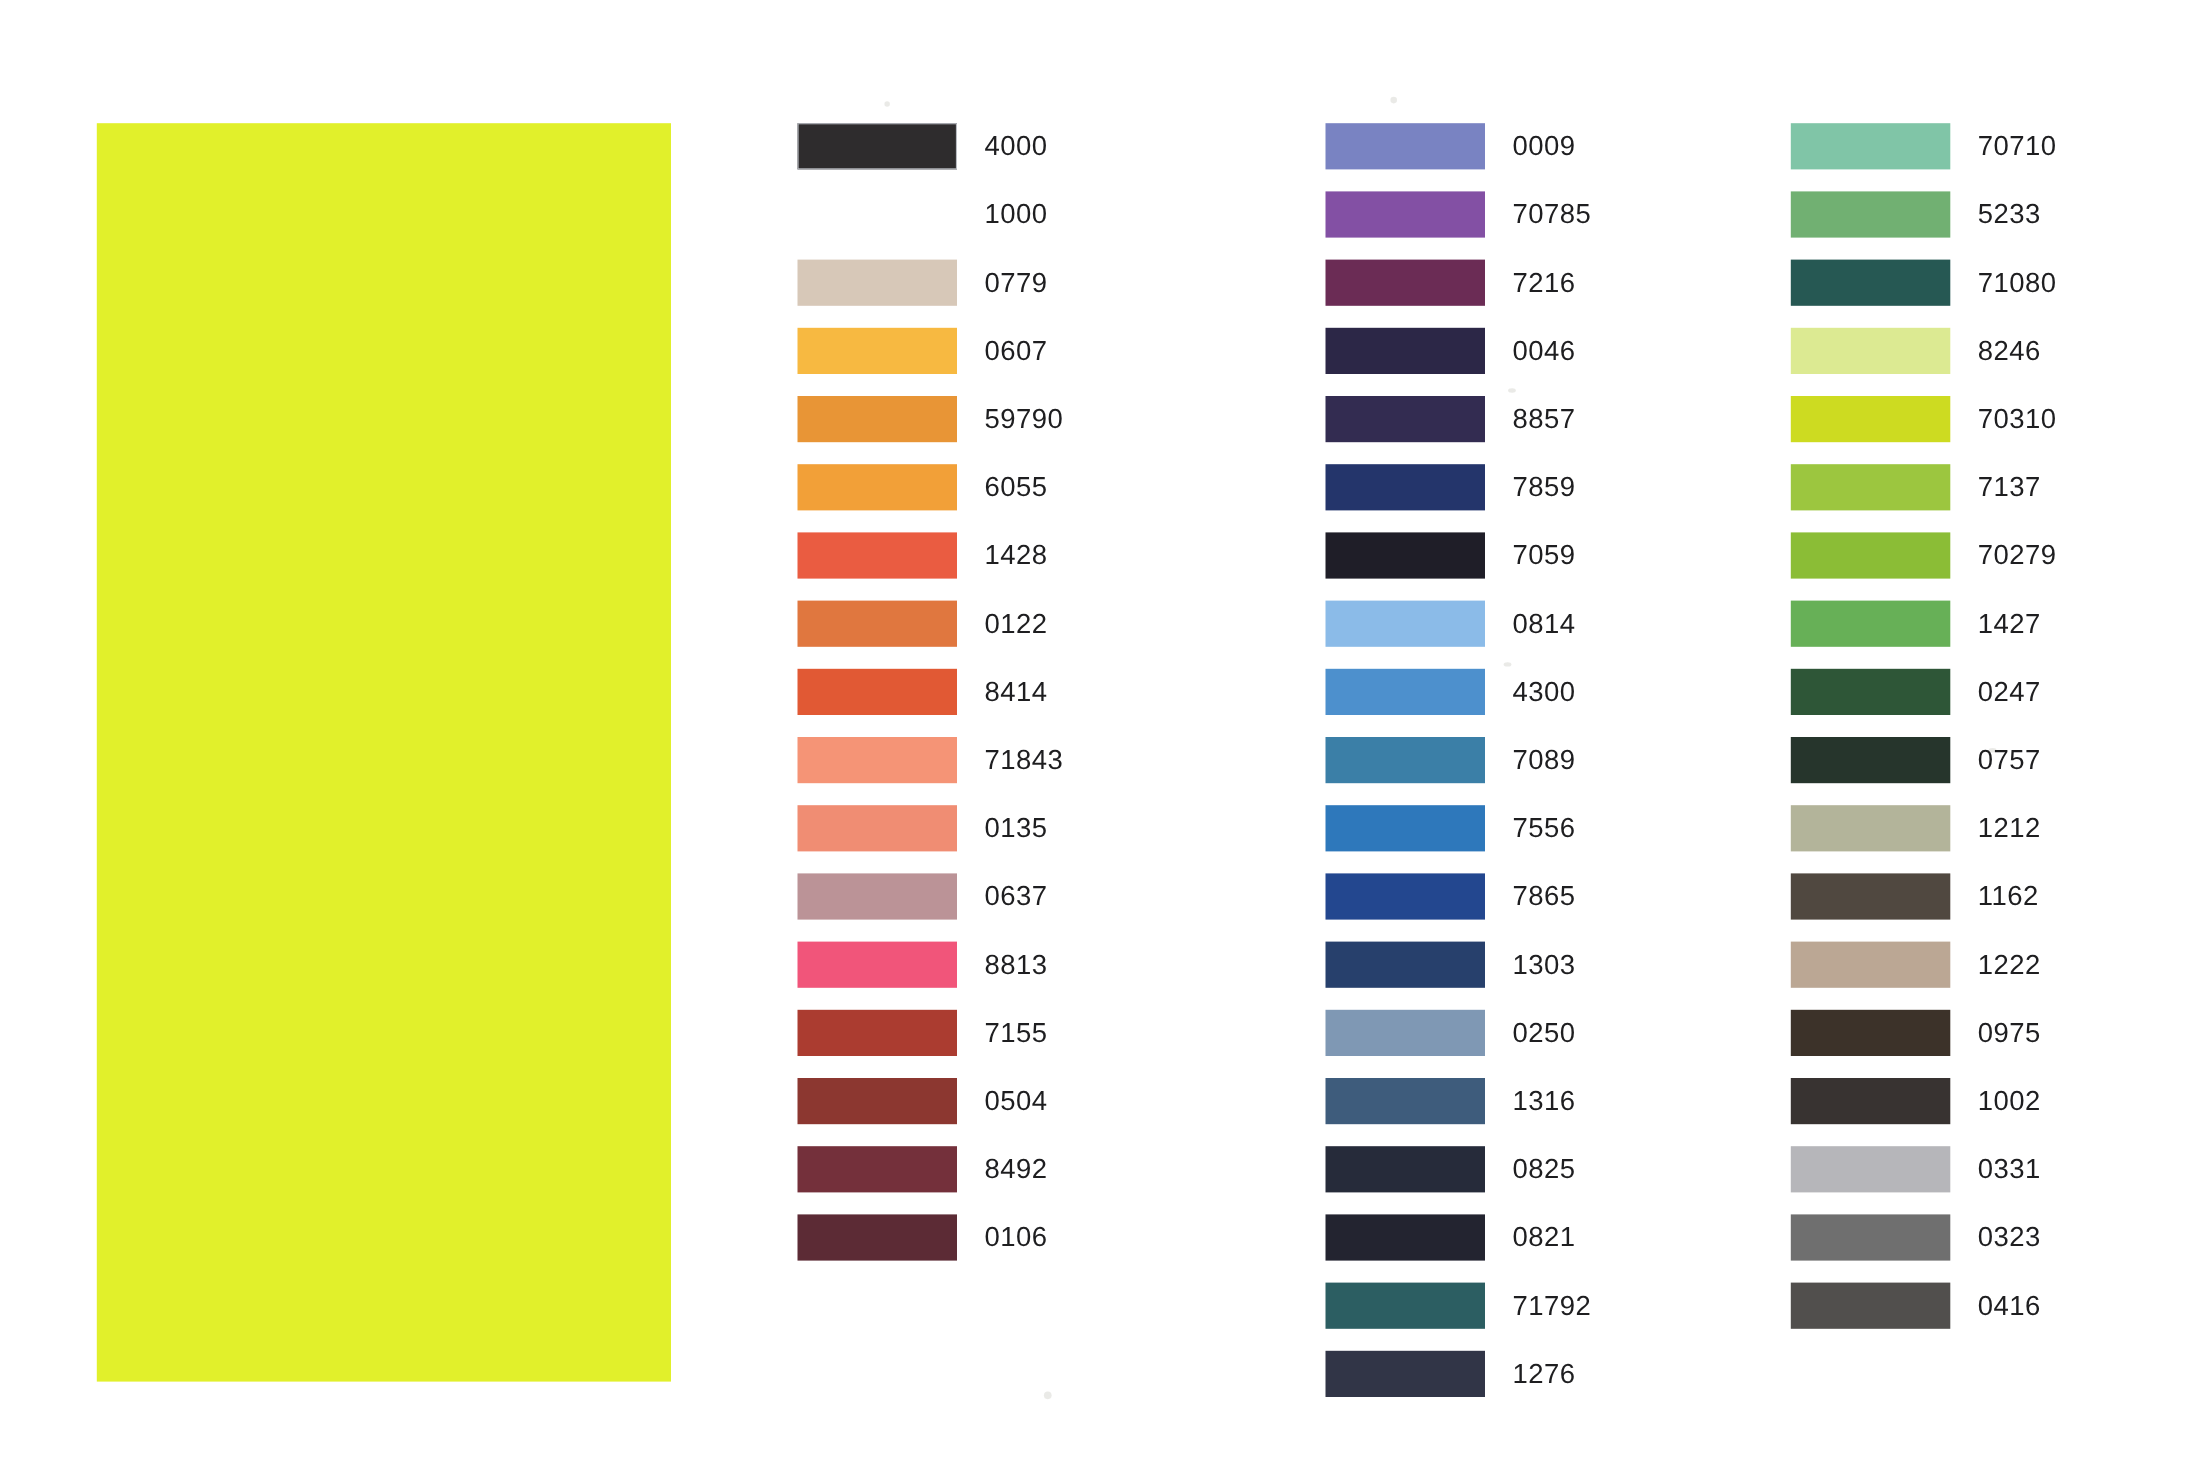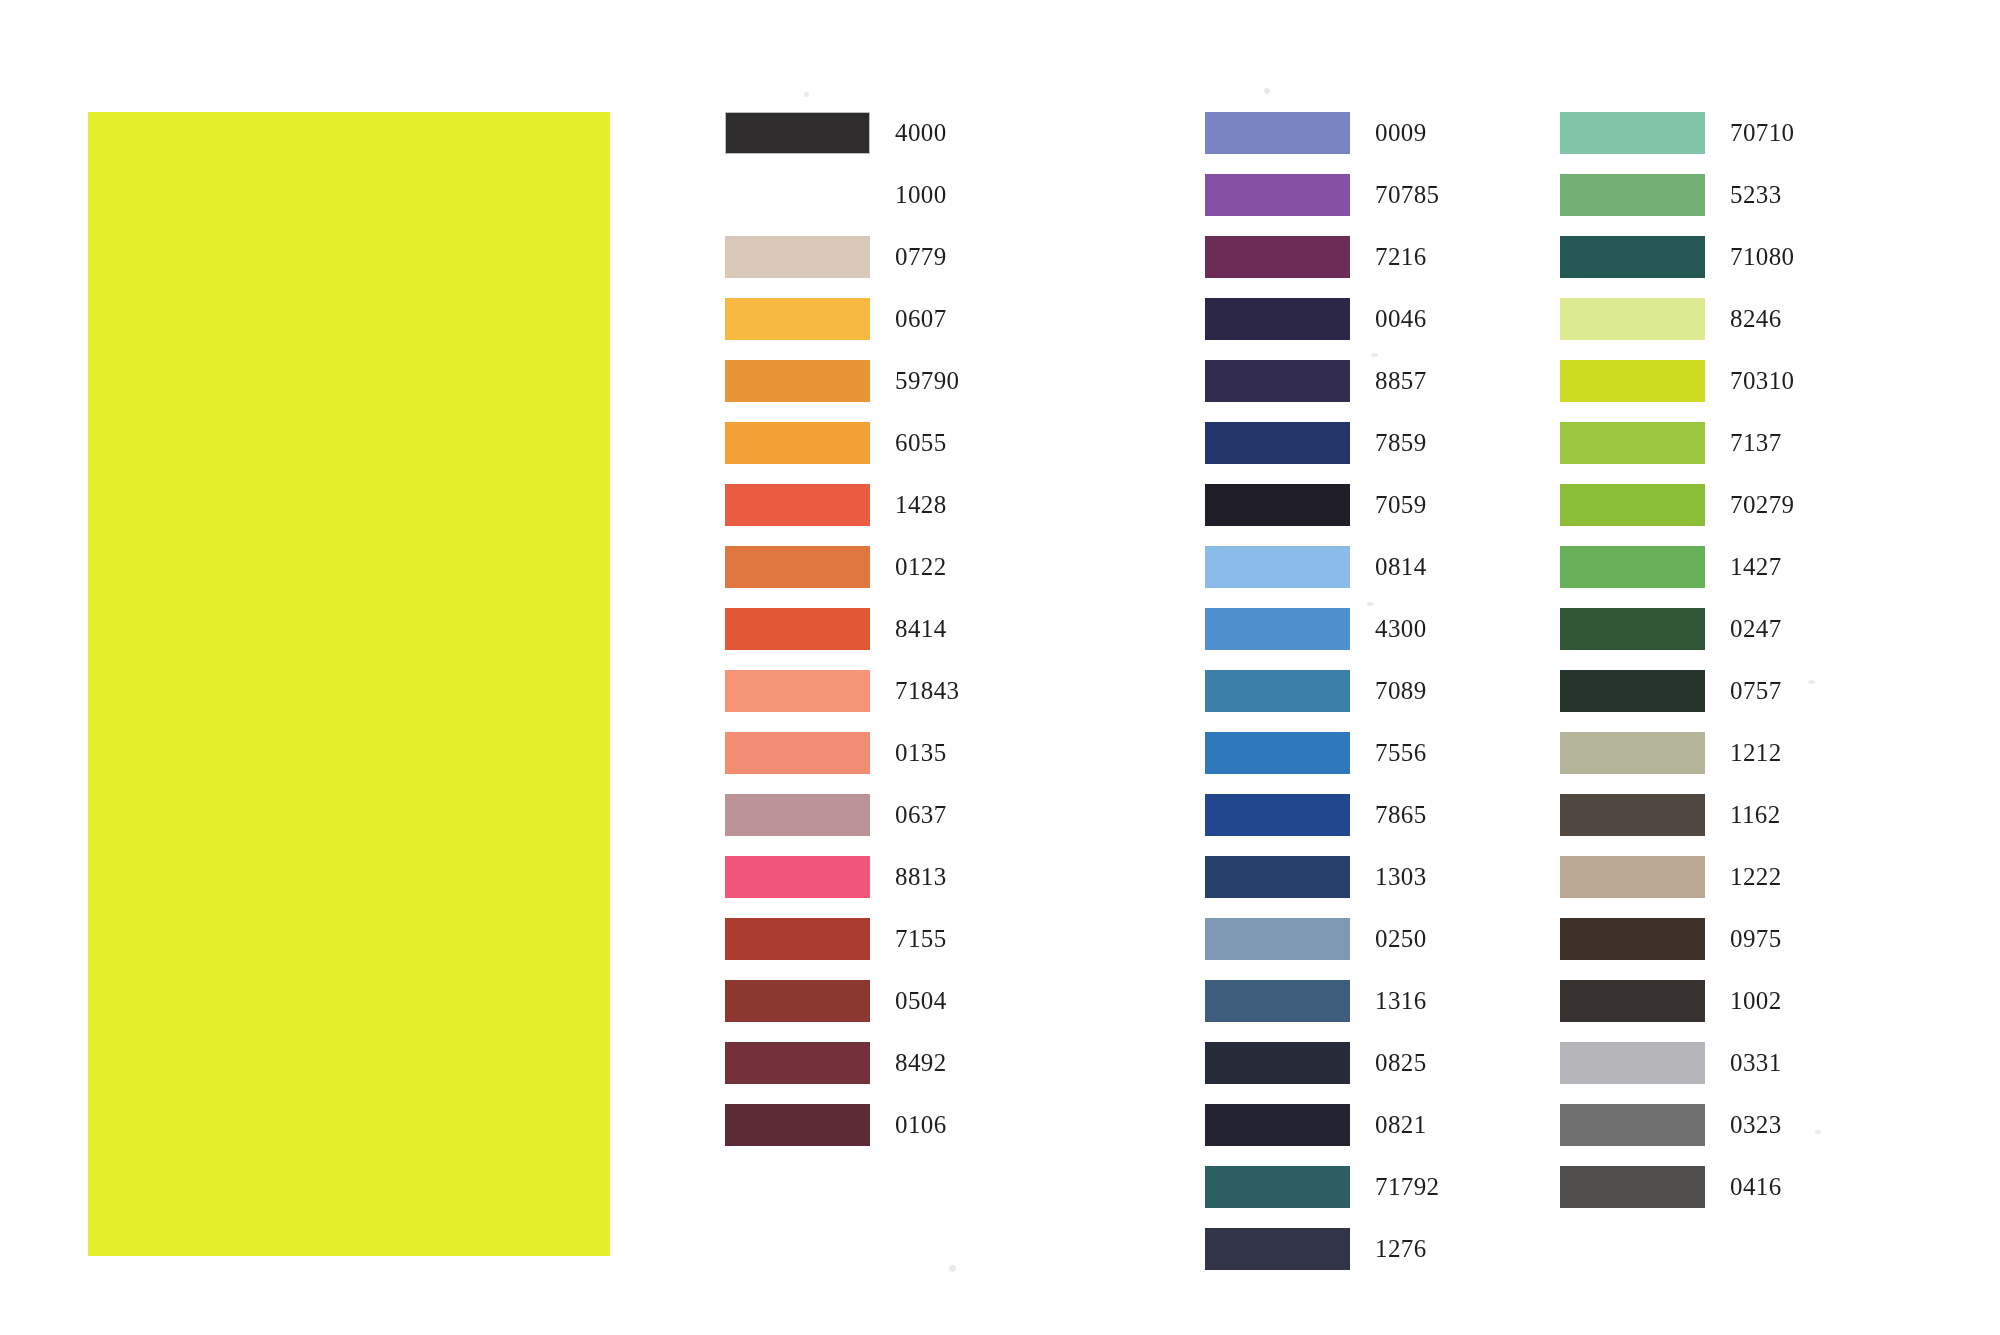--- a/index.html
+++ b/index.html
@@ -24,27 +24,26 @@
     width: 522px;
     height: 1144px;
   }
   
   .swatch-column {
     position: absolute;
     top: 112px;
   }
   #swatch-column-1 { left: 725px; }
   #swatch-column-2 { left: 1205px; }
-  #swatch-column-3 { left: 1560px; }
+  #swatch-column-3 { left: 1628px; }
 
   .swatch-row {
     position: relative;
     height: 62px;
     width: 330px;
-    font-family: Liberation Serif, serif;
   }
   .swatch-chip {
     position: absolute;
     left: 0;
     top: 0;
     width: 145px;
     height: 42px;
   }
   .swatch-chip.outlined {
     box-sizing: border-box;

